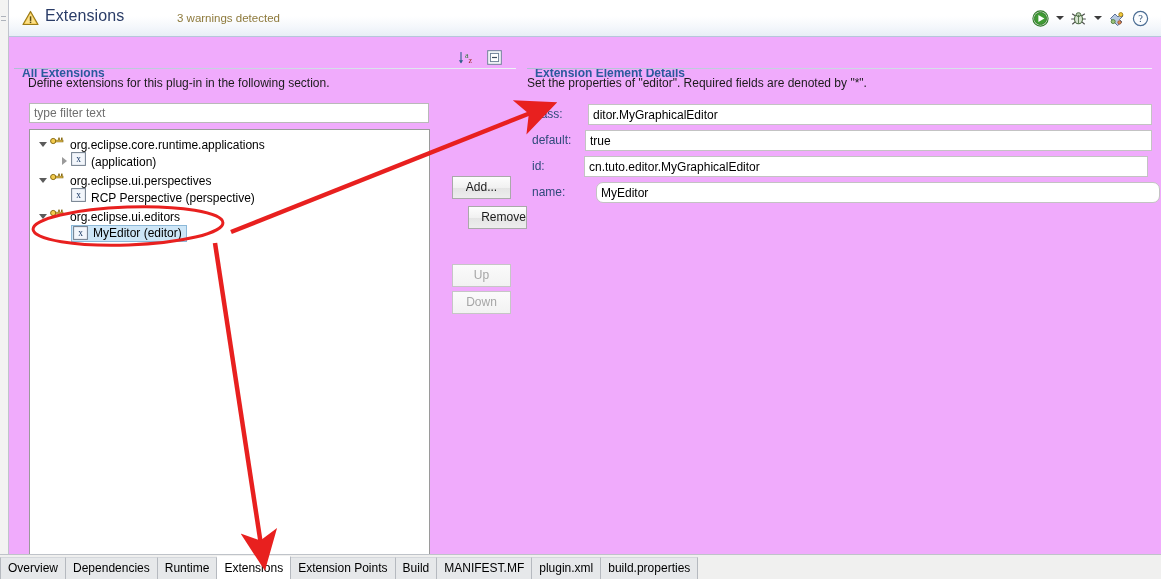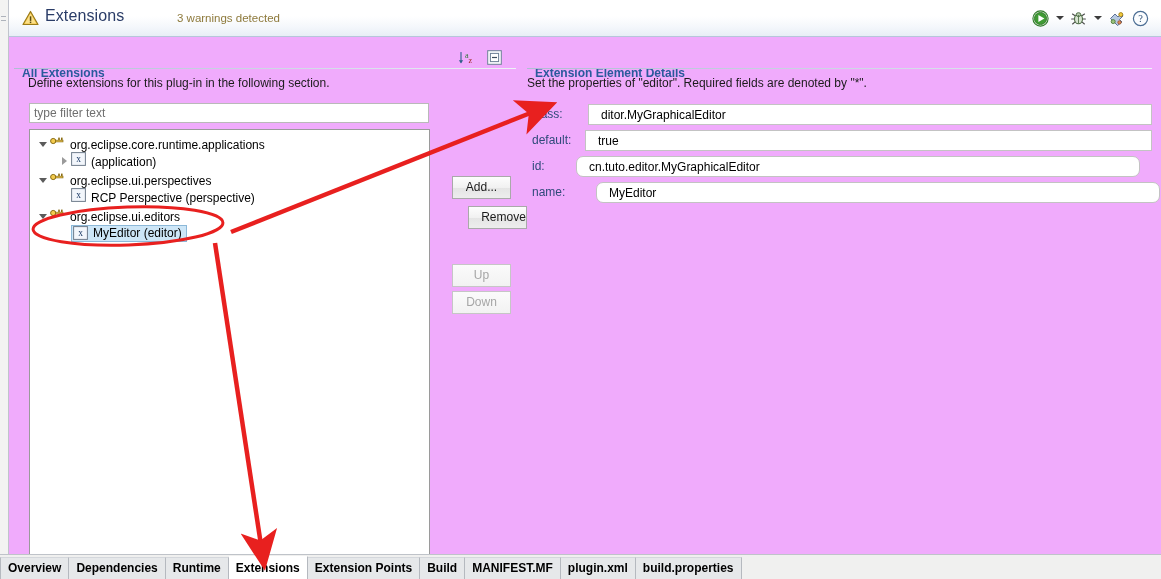--- a/index.html
+++ b/index.html
@@ -249,34 +249,33 @@
   }
   .field-input {
     position: absolute;
     height: 21px;
     border: 1px solid #c3c3c3;
     background: #fff;
     box-sizing: border-box;
     font-family: "Liberation Sans", sans-serif;
     font-size: 12px;
     color: #000;
-    padding: 0 12px;
+    padding: 0 4px;
     outline: none;
   }
 
   
   #tab-strip {
     position: absolute;
     left: 0; bottom: 0;
     width: 1161px; height: 24px;
     background: #f0f0ef;
     border-top: 1px solid #bfc3c9;
     display: flex;
     align-items: flex-end;
-    font-weight: bold;
   }
   .tab {
     height: 22px;
     line-height: 21px;
     padding: 0 7px;
     font-size: 12px;
     color: #000;
     background: #e6e8ea;
     border-right: 1px solid #b5b9bf;
     border-top: 1px solid #d4d7dc;
@@ -495,21 +494,21 @@
         <div class="field-row" style="top: 59px; left: 5px; width: 620px;">
           <span class="field-label">class:</span>
           <input type="text" class="field-input" value="ditor.MyGraphicalEditor" style="left: 56px; width: 564px;">
         </div>
         <div class="field-row" style="top: 85px; left: 5px; width: 620px;">
           <span class="field-label">default:</span>
           <input type="text" class="field-input" value="true" style="left: 53px; width: 567px;">
         </div>
         <div class="field-row" style="top: 111px; left: 5px; width: 620px;">
           <span class="field-label">id:</span>
-          <input type="text" class="field-input" value="cn.tuto.editor.MyGraphicalEditor" style="left: 44px; width: 564px; border-radius: 7px;">
+          <input type="text" class="field-input" value="cn.tuto.editor.MyGraphicalEditor" style="left: 52px; width: 564px;">
         </div>
         <div class="field-row" style="top: 137px; left: 5px; width: 620px;">
           <span class="field-label">name:</span>
           <input type="text" class="field-input" value="MyEditor" style="left: 64px; width: 564px; border-radius: 7px;">
         </div>
       </div>
   </div>
 
   <div id="tab-strip">
       <div class="tab">Overview</div>

